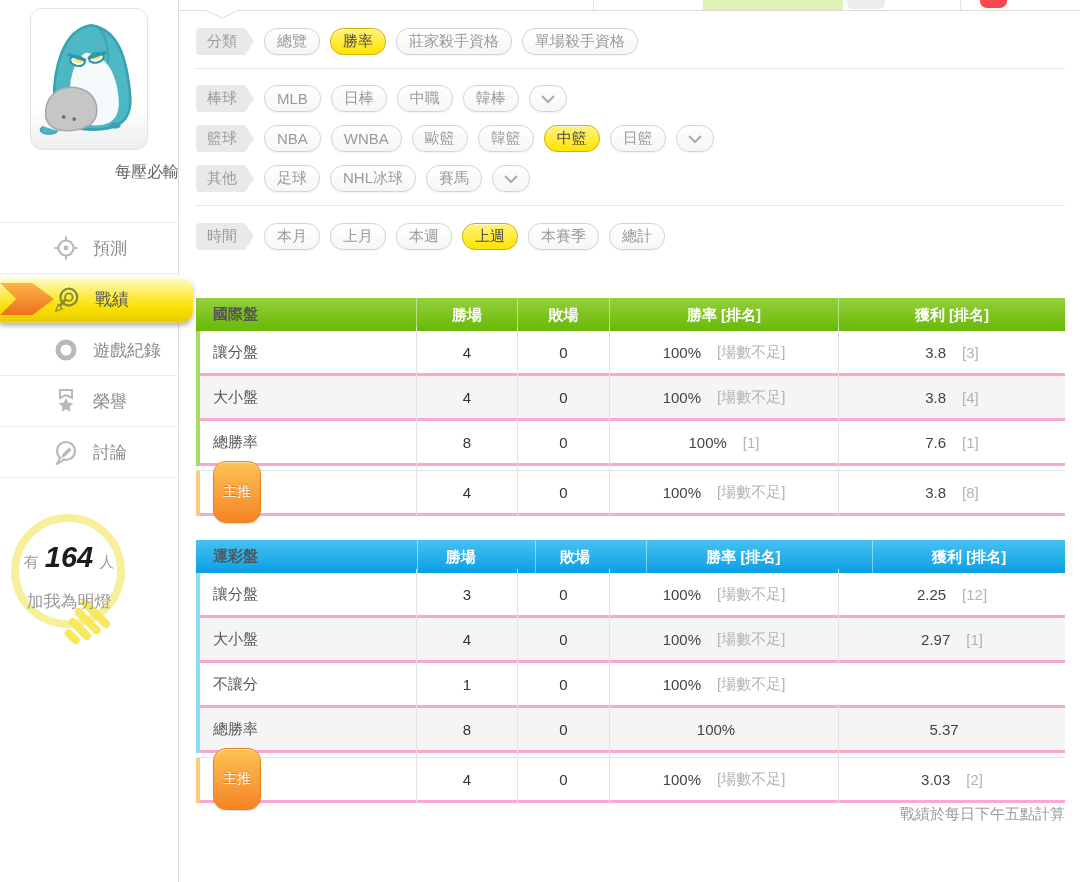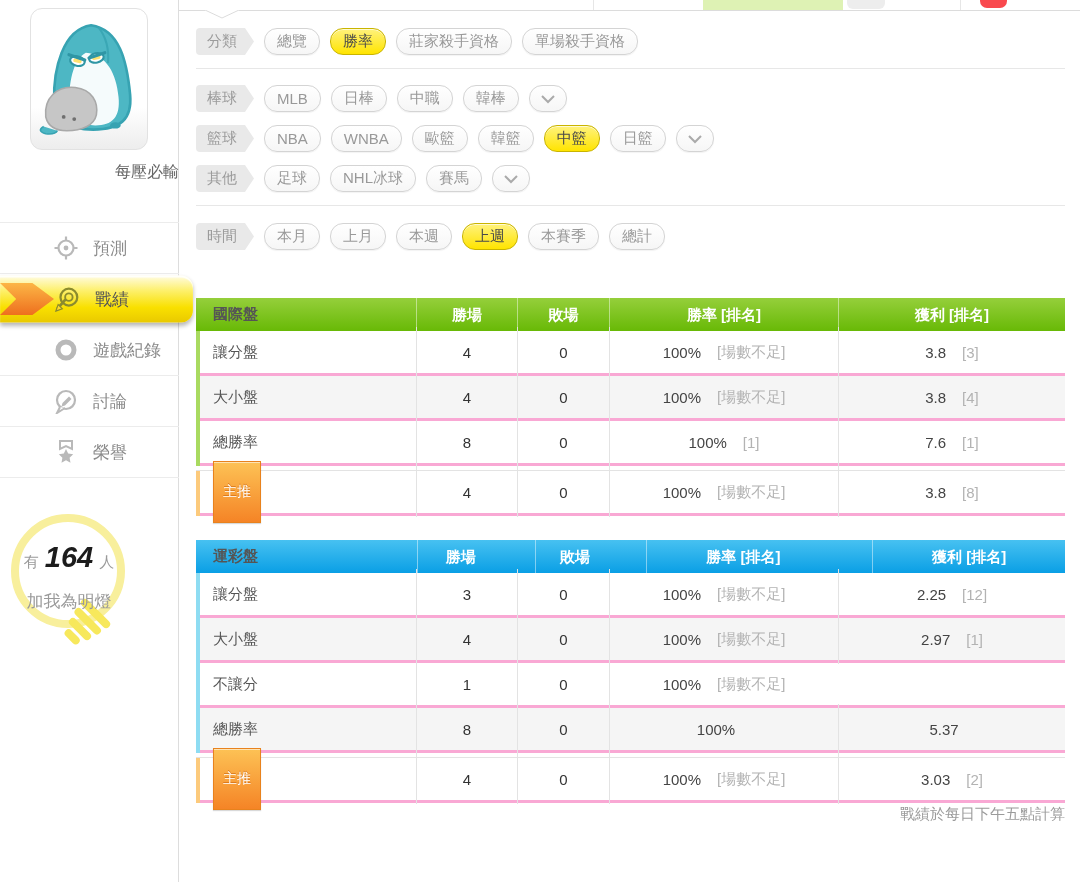--- a/index.html
+++ b/index.html
@@ -73,21 +73,21 @@
   .brow { display:flex; height:45px; align-items:center; border-bottom:3px solid #f9a8d4;
     background:#fff; font-size:15px; }
   .bbody.main .brow:nth-child(even) { background:#f5f5f5; }
   .brow .c + .c { border-left:1px solid #e3e3e3; height:50px; display:flex; align-items:center; justify-content:center; }
   .c { text-align:center; }
   .col1 { width:220px; text-align:left; padding-left:17px; color:#555; }
   .col2 { width:101px; } .col3 { width:92px; } .col4 { width:229px; } .col5 { width:227px; }
   .num { color:#333; }
   .val { color:#444; }
   .rank { color:#b3b3b3; margin-left:16px; }
-  .badge { display:inline-block; padding:21px 9px; border-radius:0;
+  .badge { display:inline-block; padding:21px 9px; border-radius:13px;
     background:linear-gradient(#fdc255,#f58426); border:1px solid #e8821d; color:#fff; font-size:14px;
     text-shadow:0 -1px 0 rgba(195,88,0,.65);
     box-shadow:inset 0 1px 0 rgba(255,255,255,.55), 0 1px 1px rgba(0,0,0,.15); }
   .footer-note { width:869px; margin-top:2px; text-align:right; font-size:15px; color:#9b9b9b; }
 </style>
 </head>
 <body>
 
 <div class="top-strip">
   <div class="tab-green">
@@ -156,35 +156,35 @@
       <span class="nav-icon">
         <svg width="26" height="26" viewBox="0 0 26 26">
           <circle cx="13" cy="13" r="8" fill="none" stroke="#b9b9b9" stroke-width="5"></circle>
         </svg>
       </span>
       <span class="nav-label">遊戲紀錄</span>
     </li>
     <li>
       <span class="nav-icon">
         <svg width="26" height="26" viewBox="0 0 26 26">
+          <path d="M7 2 h12 v8 l-6 -3 -6 3 z" fill="none" stroke="#b9b9b9" stroke-width="2"></path>
+          <path d="M13 10 l2.2 4.5 5 .7 -3.6 3.5 .9 5 -4.5 -2.4 -4.5 2.4 .9 -5 -3.6 -3.5 5 -.7 z" fill="#b9b9b9"></path>
+        </svg>
+      </span>
+      <span class="nav-label">榮譽</span>
+    </li>
+    <li>
+      <span class="nav-icon">
+        <svg width="26" height="26" viewBox="0 0 26 26">
           <circle cx="13" cy="12" r="9" fill="none" stroke="#b9b9b9" stroke-width="2.2"></circle>
           <path d="M7 19 L4 25 L12 20" fill="#fff" stroke="#b9b9b9" stroke-width="2"></path>
           <path d="M9.5 15 l6.5 -6.5 2.5 2.5 -6.5 6.5 -3.5 1 z" fill="#b9b9b9"></path>
         </svg>
       </span>
       <span class="nav-label">討論</span>
-    </li>
-    <li>
-      <span class="nav-icon">
-        <svg width="26" height="26" viewBox="0 0 26 26">
-          <path d="M7 2 h12 v8 l-6 -3 -6 3 z" fill="none" stroke="#b9b9b9" stroke-width="2"></path>
-          <path d="M13 10 l2.2 4.5 5 .7 -3.6 3.5 .9 5 -4.5 -2.4 -4.5 2.4 .9 -5 -3.6 -3.5 5 -.7 z" fill="#b9b9b9"></path>
-        </svg>
-      </span>
-      <span class="nav-label">榮譽</span>
     </li>
   </ul>
 
   <div class="beacon">
     <svg width="170" height="180" viewBox="0 0 170 180">
       <circle cx="68" cy="66" r="53" fill="none" stroke="#f8ef9c" stroke-width="8"></circle>
       <g transform="translate(104,100) rotate(45)">
         <rect x="-19" y="8" width="38" height="8" rx="4" fill="#f7e85c"></rect>
         <rect x="-17" y="19" width="34" height="8" rx="4" fill="#f7e85c"></rect>
         <rect x="-14" y="30" width="28" height="8" rx="4" fill="#f7e85c"></rect>

